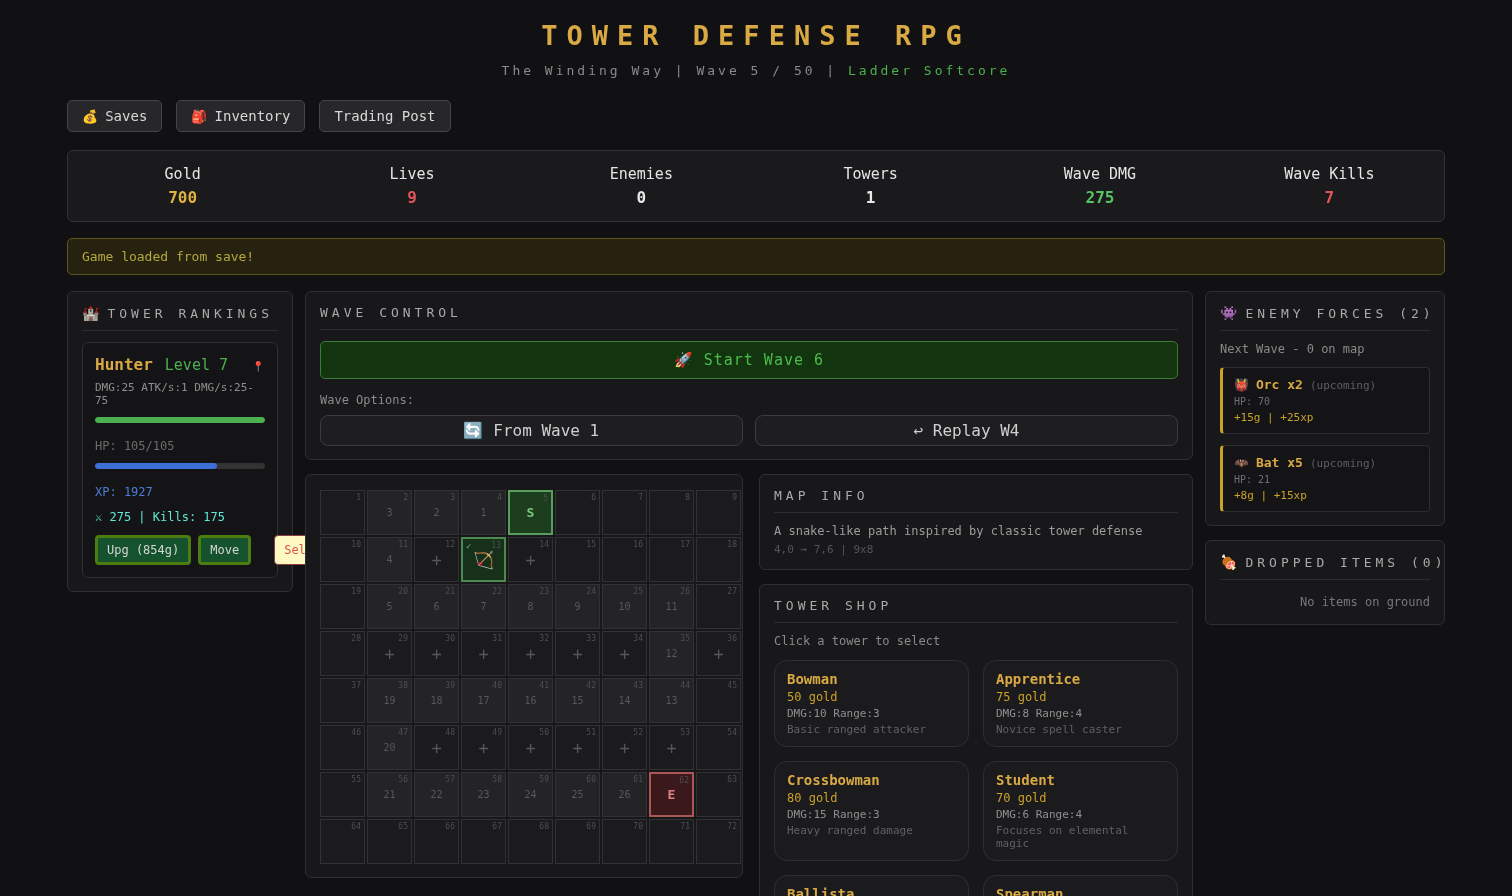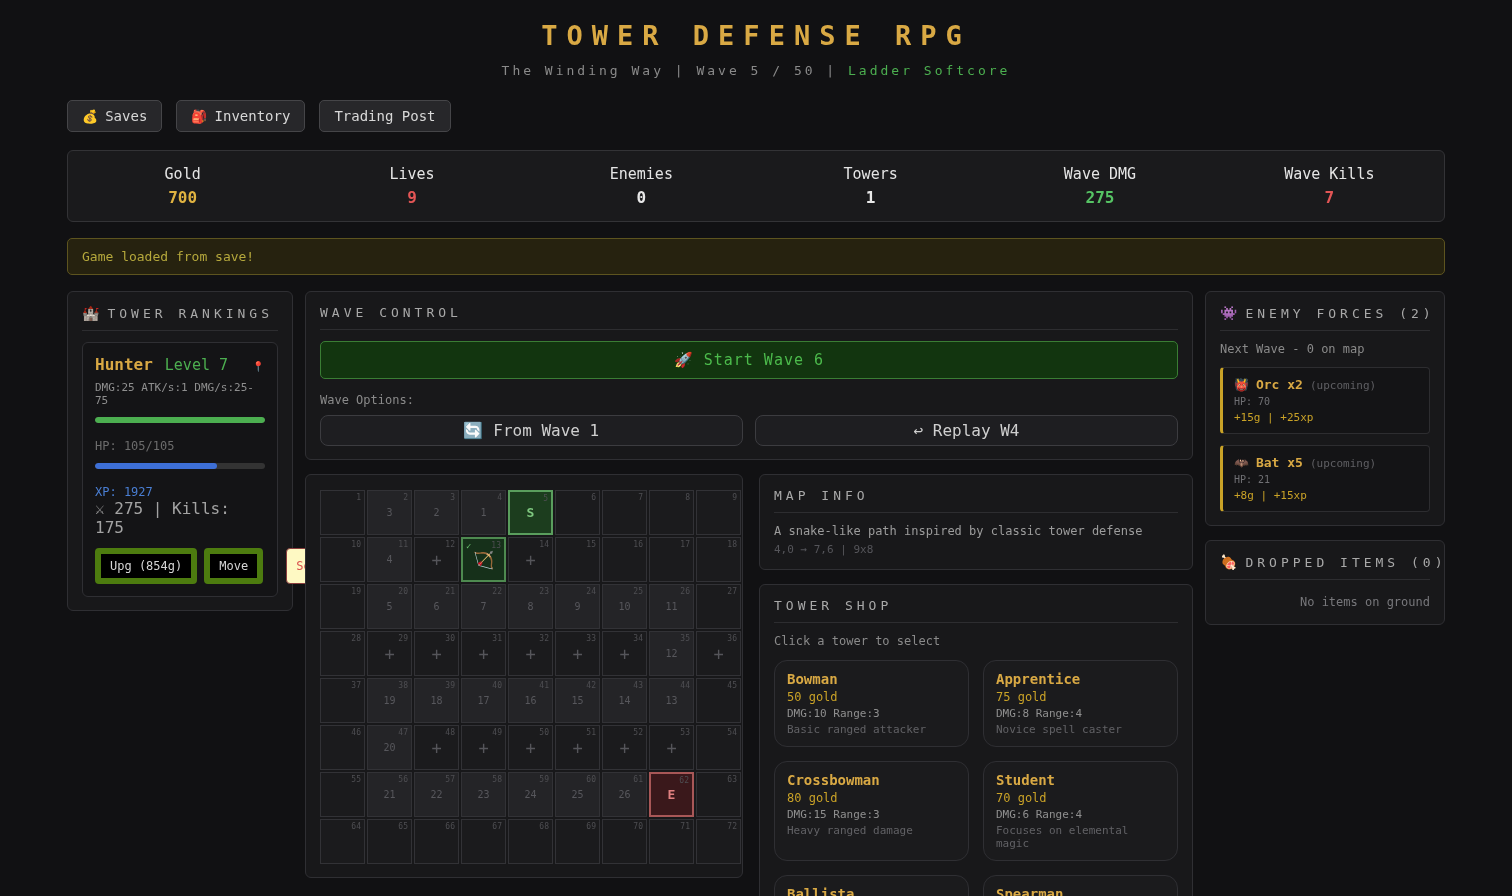--- a/index.html
+++ b/index.html
@@ -66,24 +66,24 @@
   .tc-level { color:#4caf50; font-size:15px; flex:1; }
   .tc-pin { color:#d9534f; font-size:10px; }
   .tc-stats { color:#8f8f8f; font-size:11px; margin-top:7px; }
   .bar { height:6px; background:#333; border-radius:3px; margin-top:10px; overflow:hidden; }
   .bar > div { height:100%; border-radius:3px; }
   .hp-fill { background:#4caf50; }
   .xp-fill { background:#3d6fd6; }
   .bar-txt { font-size:12px; margin-top:16px; }
   .hp-txt { color:#6c6c6c; }
   .xp-txt { color:#4a7fd4; }
-  .tc-battle { color:#a3a3a3; font-size:16px; }
+  .tc-battle { color:#5eead4; font-size:12px; margin-top:11px; }
   .tc-btns { display:flex; gap:7px; margin-top:11px; }
   .sm-btn {
-    background:#000000; border:6px solid #4d7c0f; border-radius:4px; color:#d5d5d5;
+    background:#14532d; border:3px solid #4d7c0f; border-radius:4px; color:#d5d5d5;
     font-family:inherit; font-size:12px; padding:5px 9px; cursor:pointer; white-space:nowrap;
   }
   .sm-btn.sell { background:#fef9c3; border:1px solid #8a3e3e; color:#d9534f;margin-left:16px; }
 
   
   .start-btn {
     width:100%; background:#12350f; border:1px solid #3a7d34; border-radius:5px;
     color:#4cbb4c; font-family:inherit; font-size:15px; padding:9px; cursor:pointer; letter-spacing:1px;
   }
   .wave-opts-lbl { color:#8a8a8a; font-size:12px; margin:14px 0 8px; }

